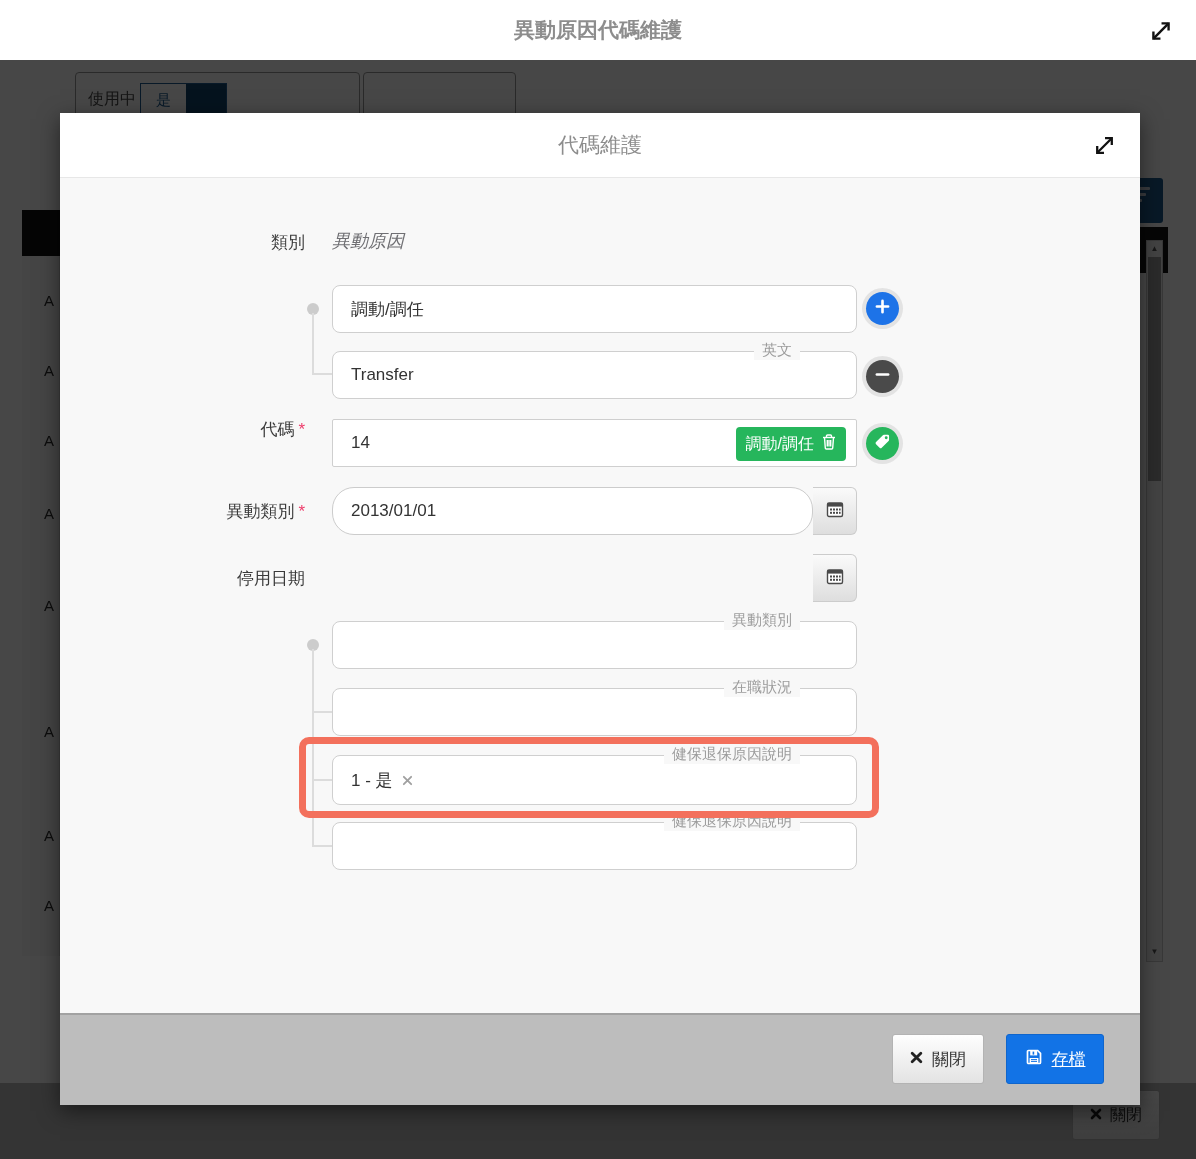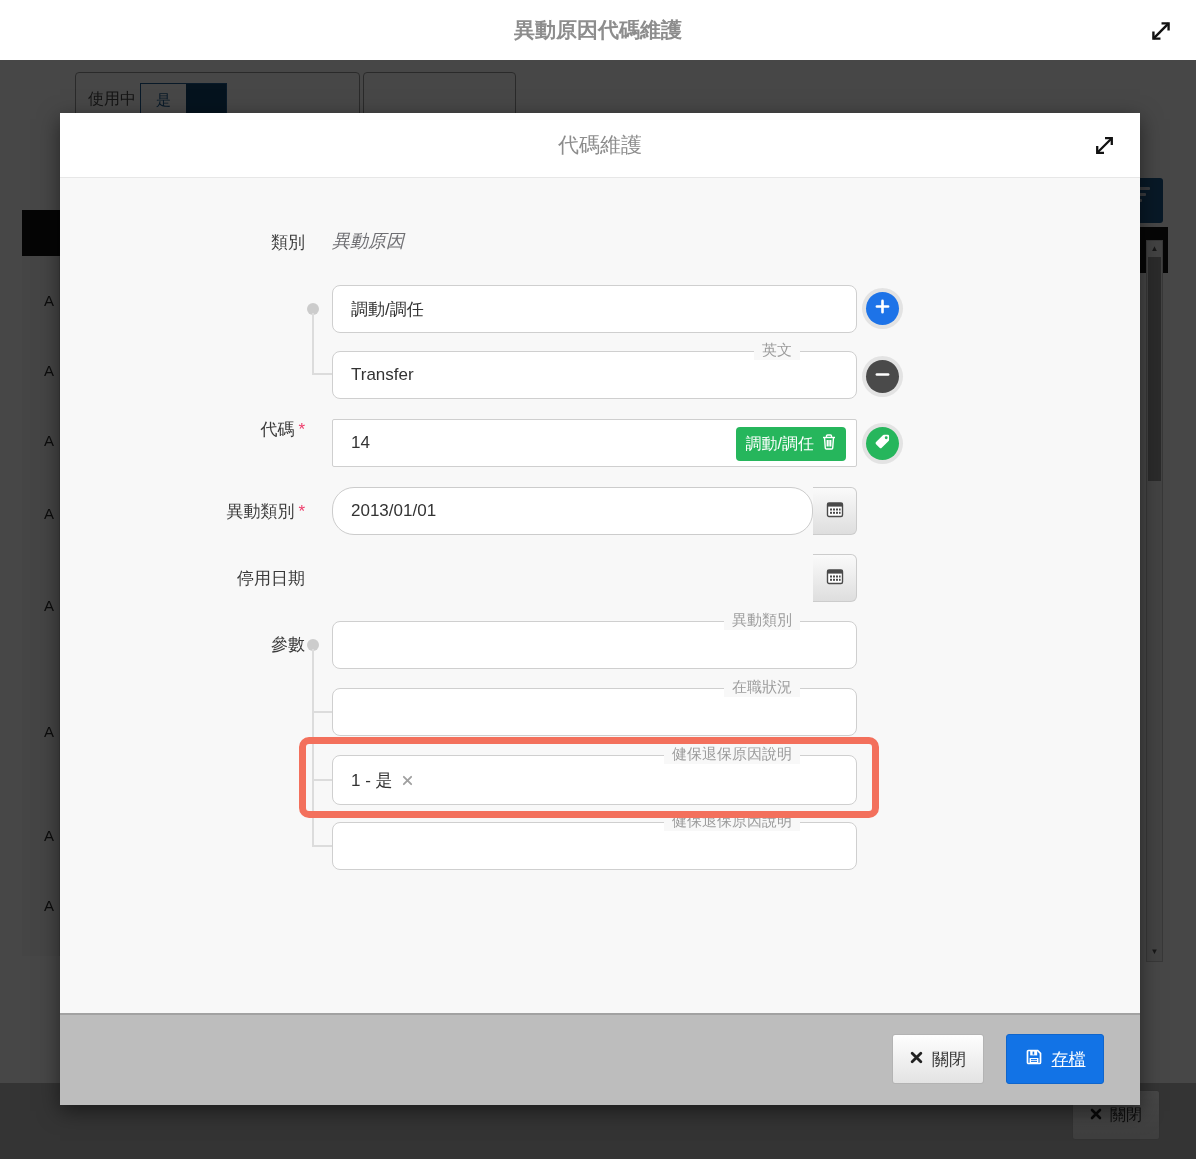--- a/index.html
+++ b/index.html
@@ -249,21 +249,20 @@
               <rect x="13" y="8.5" width="1.6" height="2"></rect>
               <rect x="4" y="11.8" width="2" height="2"></rect>
               <rect x="7" y="11.8" width="2" height="2"></rect>
               <rect x="10" y="11.8" width="2" height="2"></rect>
               <rect x="13" y="11.8" width="1.6" height="2"></rect>
             </g>
           </svg>
       </span>
     </div>
 
-    <div class="flabel" style="top:520px;"><span>參數</span></div>
     <span class="dot" style="top:526px;"></span>
     <div class="conn" style="left:252px;top:536px;width:2px;height:198px;"></div>
     <div class="conn" style="left:252px;top:598px;width:20px;height:2px;"></div>
     <div class="conn" style="left:252px;top:666px;width:20px;height:2px;"></div>
     <div class="conn" style="left:252px;top:732px;width:20px;height:2px;"></div>
 
     <span class="legend" style="top:497px;">異動類別</span>
     <div class="field" style="top:508px;">
         <span></span>
       </div>

